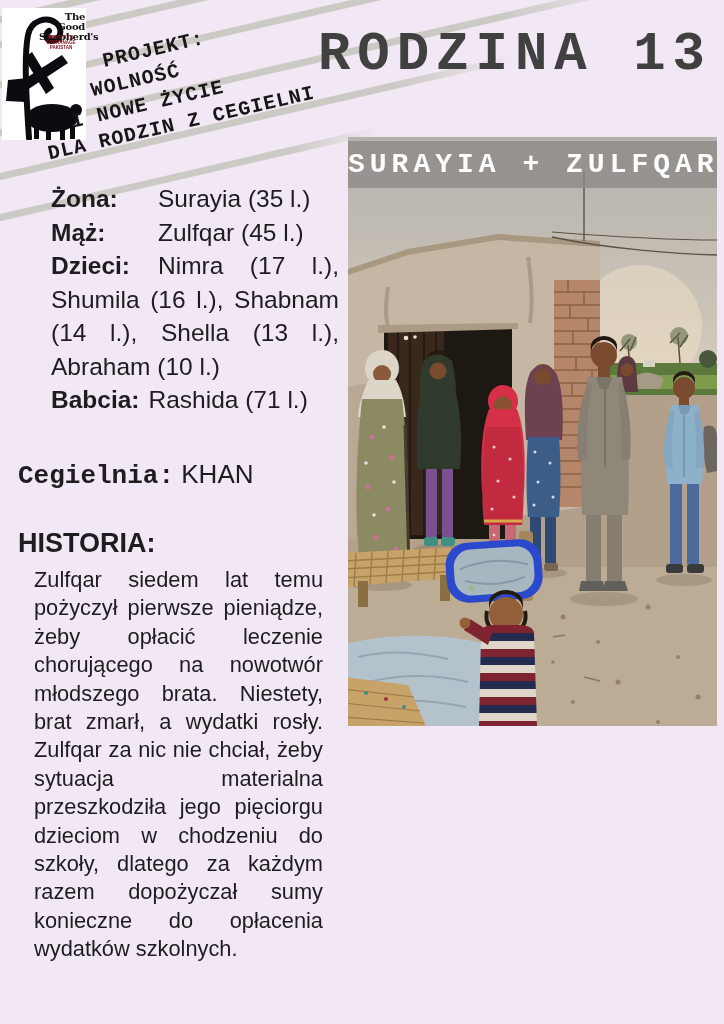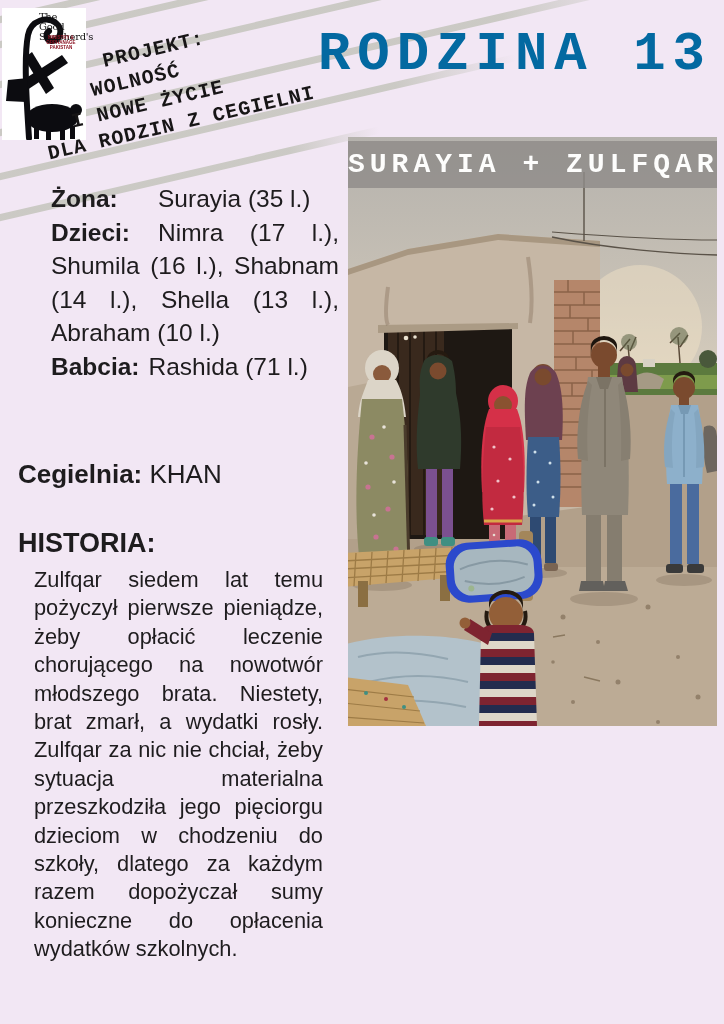--- a/index.html
+++ b/index.html
@@ -9,38 +9,38 @@
     font-family:"Liberation Sans",sans-serif;
   }
   
   .stripe{
     position:absolute;left:-30px;height:7px;border-radius:2px;
     background:linear-gradient(90deg,rgba(201,200,194,.95) 0%,rgba(201,200,194,.95) 78%,rgba(201,200,194,0) 100%);
     transform:rotate(-13deg);transform-origin:0 50%;
   }
   
   .logo{position:absolute;left:2px;top:8px;width:84px;height:132px;background:#fff;z-index:3;}
-  .logo-text{position:absolute;left:37px;top:4px;width:46px;text-align:left;
-    font-family:"DejaVu Serif",serif;font-weight:normal;color:#111;
+  .logo-text{position:absolute;left:37px;top:4px;width:46px;text-align:right;
+    font-family:"DejaVu Serif",serif;font-weight:bold;color:#111;
     font-size:10px;line-height:10px;letter-spacing:-0.3px;}
   .logo-sub{position:absolute;left:34px;top:27px;width:50px;text-align:center;
     color:#8a1020;font-weight:bold;font-size:4.5px;line-height:5px;}
   
   .ribbon{
     position:absolute;left:28px;top:66px;z-index:4;
     transform:rotate(-13deg);transform-origin:0 0;
     font-family:"Liberation Mono",monospace;font-weight:bold;color:#171516;
     font-size:20px;line-height:26px;letter-spacing:1px;white-space:nowrap;
   }
   .ribbon div:nth-child(1){margin-left:74px;}
   .ribbon div:nth-child(2){margin-left:56px;}
   .ribbon div:nth-child(3){margin-left:30px;}
   .ribbon div:nth-child(4){margin-left:0;}
   
-  .titleblock{position:absolute;right:12px;top:28px;text-align:center;z-index:4;color:#0369a1;
+  .titleblock{position:absolute;right:12px;top:28px;text-align:center;z-index:4;color:#404040;
     font-family:"Liberation Mono",monospace;}
   .title{font-size:54px;font-weight:bold;letter-spacing:7px;line-height:54px;white-space:nowrap;}
   .subtitle{font-size:34px;font-weight:bold;letter-spacing:4px;line-height:36px;margin-top:1px;}
   
   .photo{position:absolute;left:348px;top:137px;width:369px;height:589px;z-index:2;overflow:hidden;}
   .photo svg{display:block;}
   .caption-band{
     position:absolute;left:0;right:0;top:4px;height:47px;
     background:rgba(143,139,137,.82);
     color:#fdfdfc;text-align:center;line-height:48px;
@@ -48,21 +48,21 @@
     font-size:28px;letter-spacing:5px;white-space:nowrap;
   }
   
   .family{position:absolute;left:18px;top:182px;width:288px;z-index:3;
     font-size:24.5px;line-height:33.5px;margin-left:33px;}
   .fam-row{text-align:justify;}
   .fam-label{font-weight:bold;display:inline-block;width:107px;}
   .fam-label.tight{width:auto;margin-right:9px;}
   .meta{position:absolute;left:18px;top:456px;width:300px;z-index:3;
     font-size:26px;line-height:36px;}
-  .meta b{font-weight:bold;}
+  .meta b{font-weight:bold;font-family:Liberation Mono, monospace;}
   .history-head{position:absolute;left:18px;top:528px;font-size:27px;font-weight:bold;z-index:3;}
   .history-body{position:absolute;left:34px;top:566px;width:289px;z-index:3;
     font-size:21.8px;line-height:28.4px;text-align:justify;}
   
   .home{position:absolute;left:348px;top:736px;width:370px;z-index:3;}
   .home-head{font-size:27px;font-weight:bold;line-height:34px;margin-bottom:4px;}
   .home-body{font-size:22.2px;line-height:28.3px;text-align:justify;}
 </style>
 </head>
 <body>
@@ -354,20 +354,23 @@
     <div class="caption-band">
       <span>SURAYIA + ZULFQAR</span>
     </div>
   </div>
 
   <div class="family">
     <div class="fam-row">
       <span class="fam-label">Żona:</span><span>Surayia (35 l.)</span>
     </div>
     <div class="fam-row">
+      <span class="fam-label">Mąż:</span><span>Zulfqar (45 l.)</span>
+    </div>
+    <div class="fam-row">
       <span class="fam-label">Dzieci:</span><span>Nimra (17 l.), Shumila (16 l.), Shabnam (14 l.), Shella (13 l.), Abraham (10 l.)</span>
     </div>
     <div class="fam-row">
       <span class="fam-label tight">Babcia:</span><span>Rashida (71 l.)</span>
     </div>
   </div>
 
   <div class="meta">
     <div>
       <b>Cegielnia:</b>

